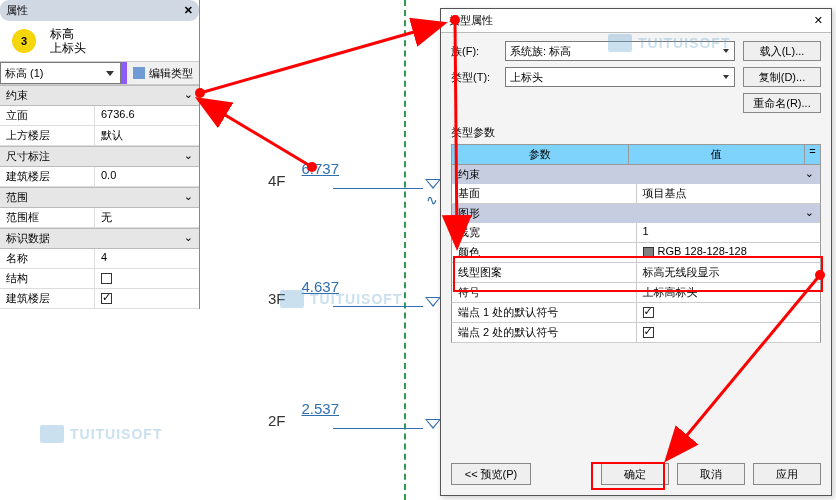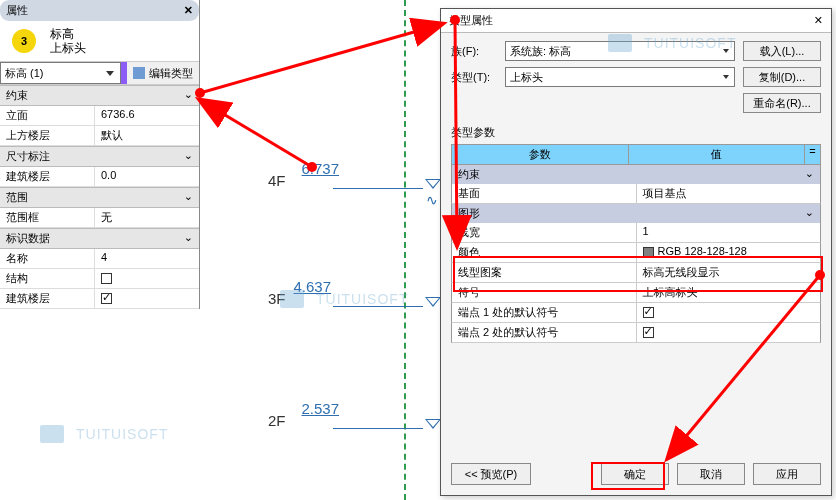--- a/index.html
+++ b/index.html
@@ -59,21 +59,21 @@
   
   .dlg-footer { position: absolute; bottom: 10px; left: 0; right: 0; padding: 0 10px; display: flex; justify-content: flex-end; gap: 8px; }
   .dlg-footer .fbtn { width: 68px; height: 22px; border: 1px solid #888; background: #efefef; text-align: center; line-height: 20px; cursor: pointer; }
   .dlg-footer .fbtn.prev { margin-right: auto; width: 80px; }
   
   
   .arrow-svg { position: absolute; left: 0; top: 0; pointer-events: none; }
   .red-box { position: absolute; border: 2px solid red; pointer-events: none; }
   
   
-  .watermark { position: absolute; opacity: 0.35; display: flex; align-items: center; gap: 12px; color: #6aa7d0; font-size: 14px; font-family: Arial; letter-spacing: 1px; pointer-events:none;}
+  .watermark { position: absolute; opacity: 0.35; display: flex; align-items: center; gap: 6px; color: #6aa7d0; font-size: 14px; font-family: Arial; letter-spacing: 1px; pointer-events:none;font-weight:bold;}
   .wm-ico { width: 24px; height: 18px; background: #6aa7d0; border-radius: 2px; }
 </style>
 </head>
 <body>
 
 <div class="props-panel">
   <div class="props-title">
     <span>属性</span>
     <span class="x">✕</span>
   </div>
@@ -149,21 +149,21 @@
   <div class="level-row" style="top:172px;">
     <span class="level-lbl">4F</span>
     <span class="level-num" style="position:relative; top:-14px; left:10px;">6.737</span>
     <span class="level-line"></span>
     <span class="tri-out"></span>
   </div>
   <span class="wave" style="left:218px; top:192px;">∿</span>
 
   <div class="level-row" style="top:290px;">
     <span class="level-lbl">3F</span>
-    <span class="level-num" style="position:relative; top:-14px; left:2px;">4.637</span>
+    <span class="level-num" style="position:relative; top:-14px; left:10px;">4.637</span>
     <span class="level-line"></span>
     <span class="tri-out"></span>
   </div>
 
   <div class="level-row" style="top:412px;">
     <span class="level-lbl">2F</span>
     <span class="level-num" style="position:relative; top:-14px; left:10px;">2.537</span>
     <span class="level-line"></span>
     <span class="tri-out"></span>
   </div>

